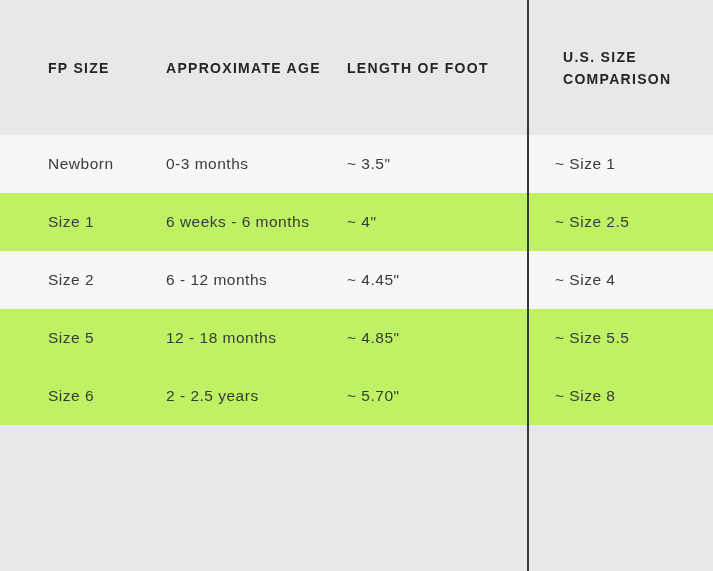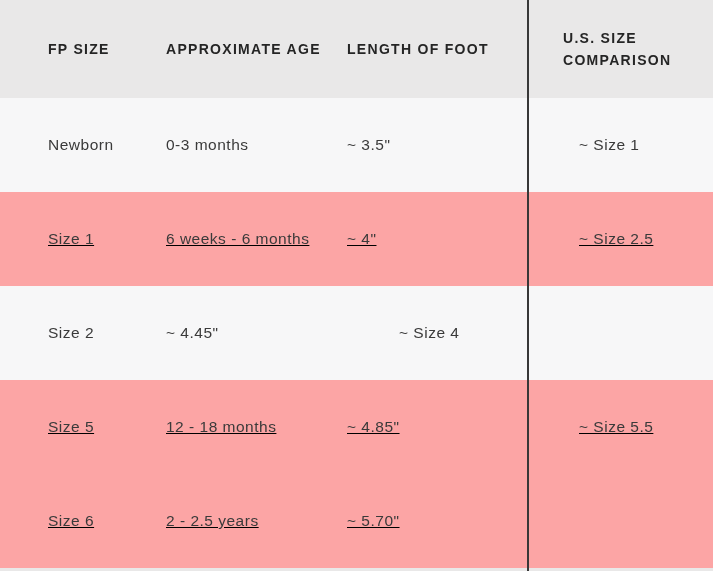--- a/index.html
+++ b/index.html
@@ -25,52 +25,52 @@
   }
 
   .grid-row {
     display: grid;
     grid-template-columns: 118px 181px 180px 1fr;
     padding-left: 48px;
     align-items: center;
   }
 
   .header-row {
-    height: 98px;
+    height: 135px;
     background: #e9e8e8;
   }
 
   .header-cell {
     font-size: 14px;
     font-weight: bold;
     letter-spacing: 1.3px;
     color: #252525;
     text-transform: uppercase;
   }
 
   .header-cell.us-col {
     padding-left: 36px;
     max-width: 165px;
     line-height: 22px;
   }
 
   .data-row {
-    height: 94px;
+    height: 58px;
   }
 
   .data-row.light { background: #f7f7f8; }
-  .data-row.dark  { background: #fca5a5; text-decoration: underline; }
+  .data-row.dark  { background: #bef264; }
 
   .cell {
     font-size: 15.5px;
     letter-spacing: 0.5px;
     color: #3a3a3a;
   }
 
-  .cell.us-col { padding-left: 52px; }
+  .cell.us-col { padding-left: 28px; }
 </style>
 </head>
 <body>
 
 <div class="size-chart">
 
   <div class="col-divider"></div>
 
   <div class="grid-row header-row">
     <div class="header-cell">FP SIZE</div>
@@ -88,31 +88,33 @@
 
   <div class="grid-row data-row dark">
     <div class="cell">Size 1</div>
     <div class="cell">6 weeks - 6 months</div>
     <div class="cell">~ 4"</div>
     <div class="cell us-col">~ Size 2.5</div>
   </div>
 
   <div class="grid-row data-row light">
     <div class="cell">Size 2</div>
+    <div class="cell">6 - 12 months</div>
     <div class="cell">~ 4.45"</div>
     <div class="cell us-col">~ Size 4</div>
   </div>
 
   <div class="grid-row data-row dark">
     <div class="cell">Size 5</div>
     <div class="cell">12 - 18 months</div>
     <div class="cell">~ 4.85"</div>
     <div class="cell us-col">~ Size 5.5</div>
   </div>
 
 
   <div class="grid-row data-row dark">
     <div class="cell">Size 6</div>
     <div class="cell">2 - 2.5 years</div>
     <div class="cell">~ 5.70"</div>
+    <div class="cell us-col">~ Size 8</div>
   </div>
 
 </div>
 
 </body></html>

